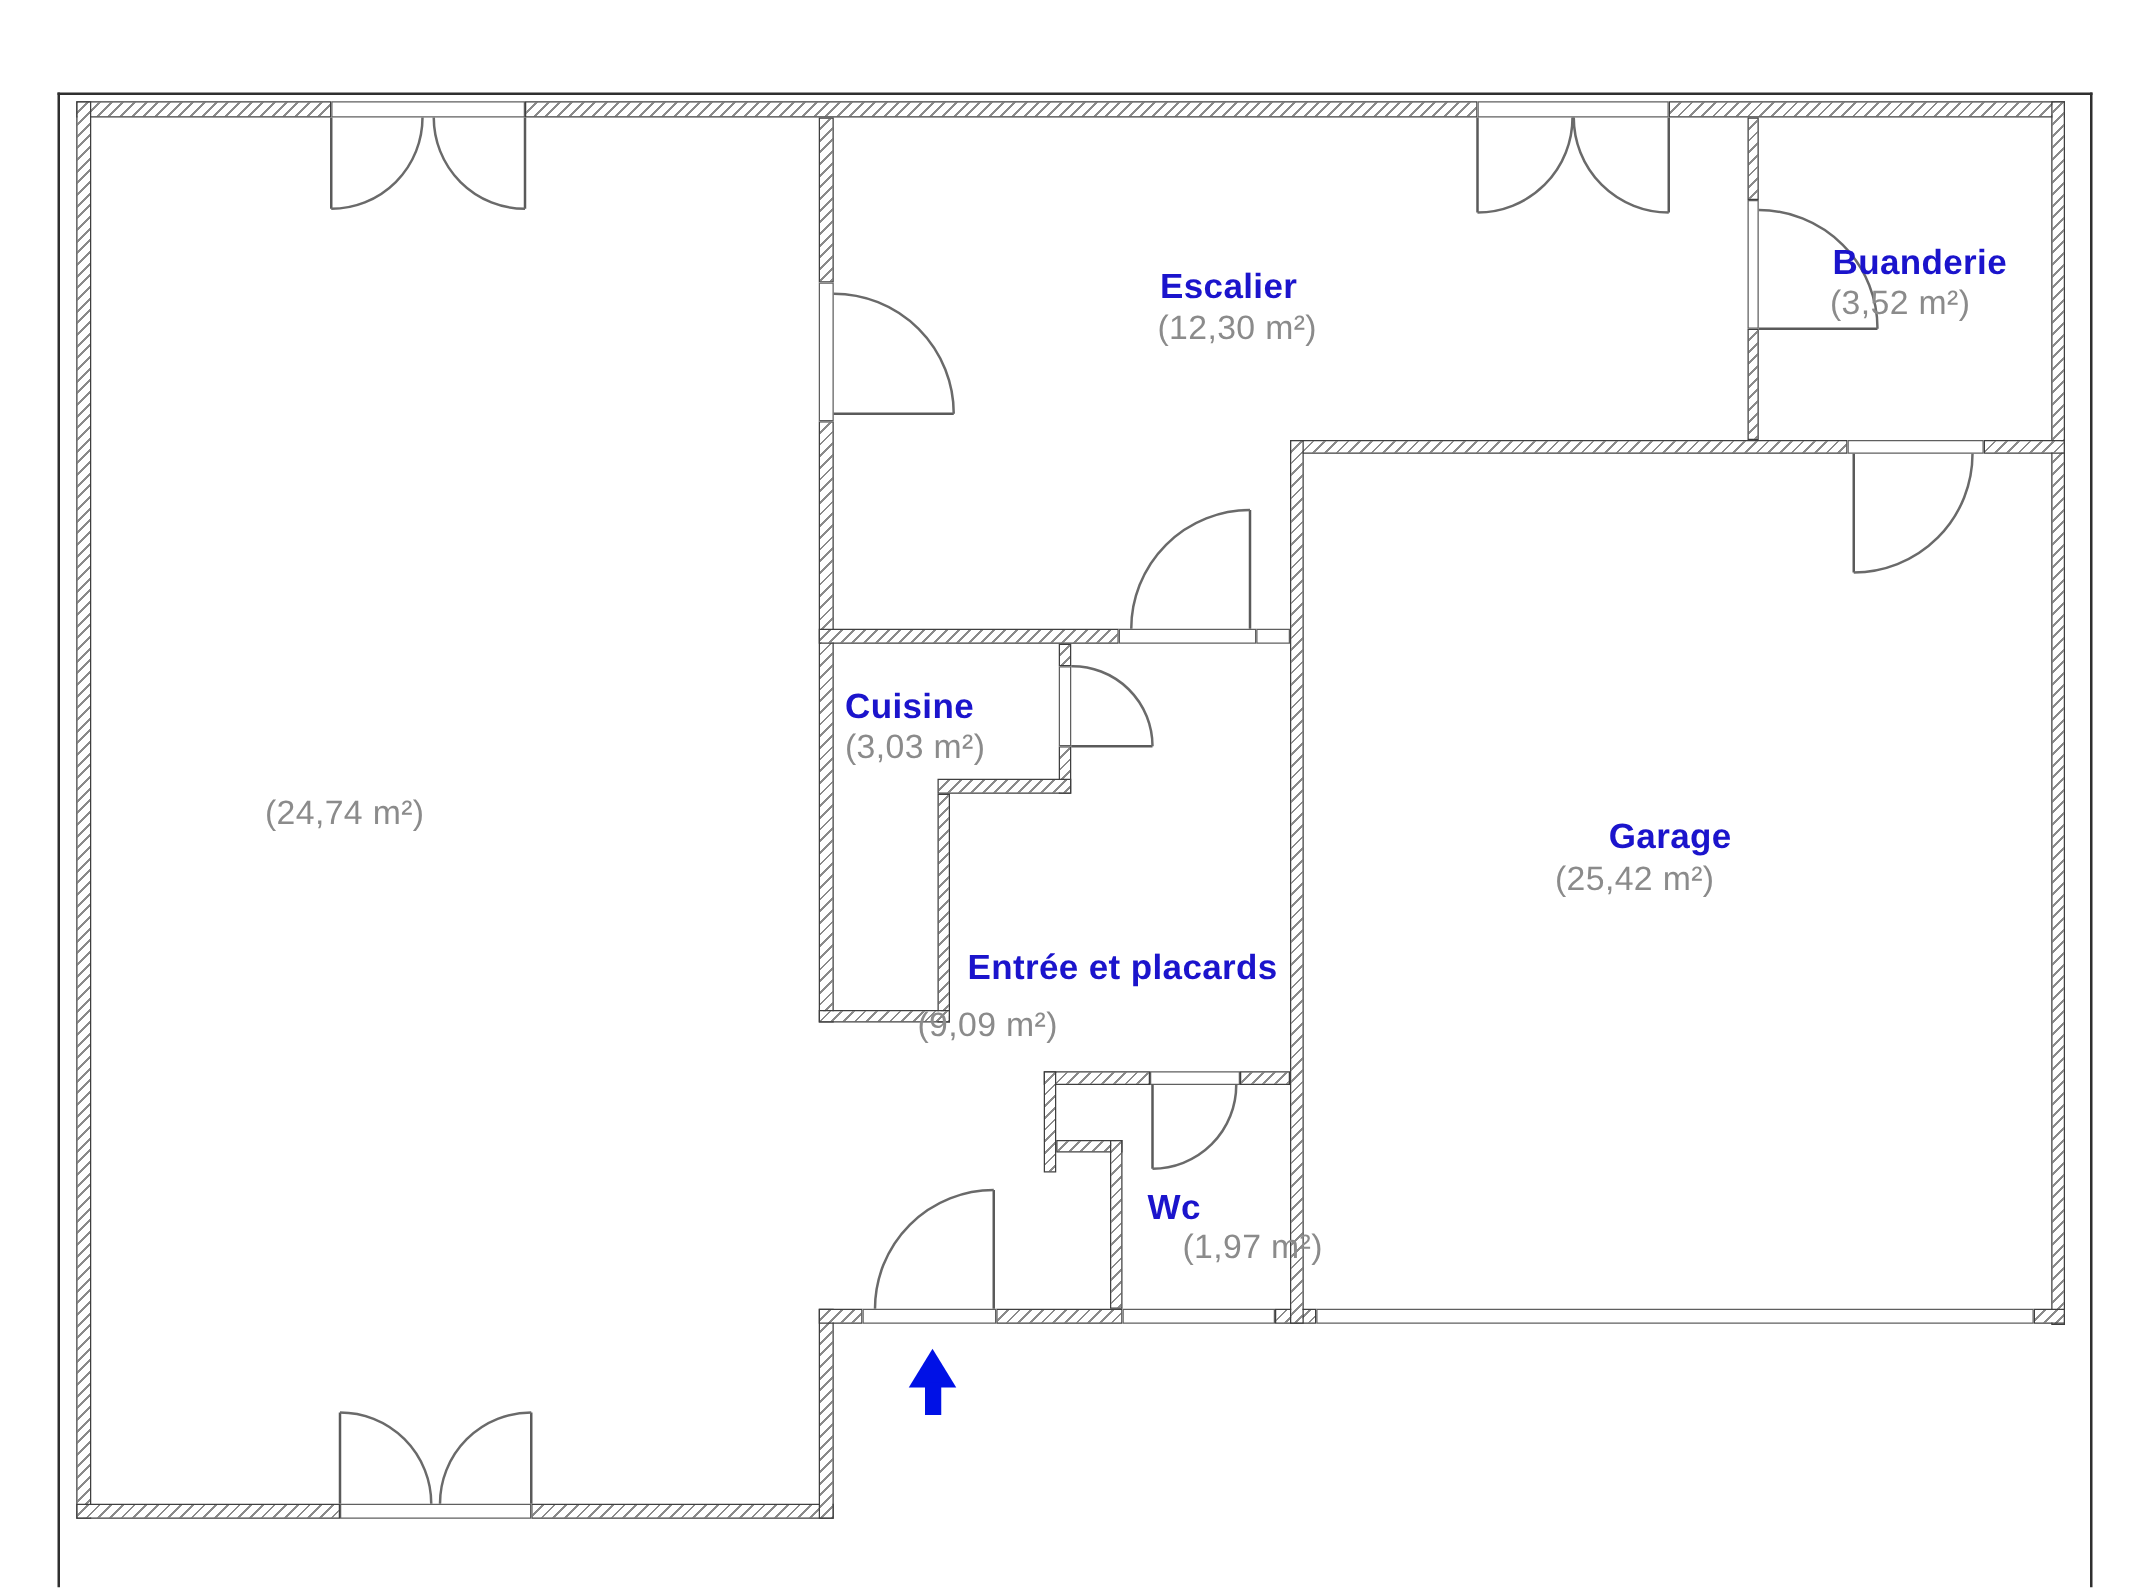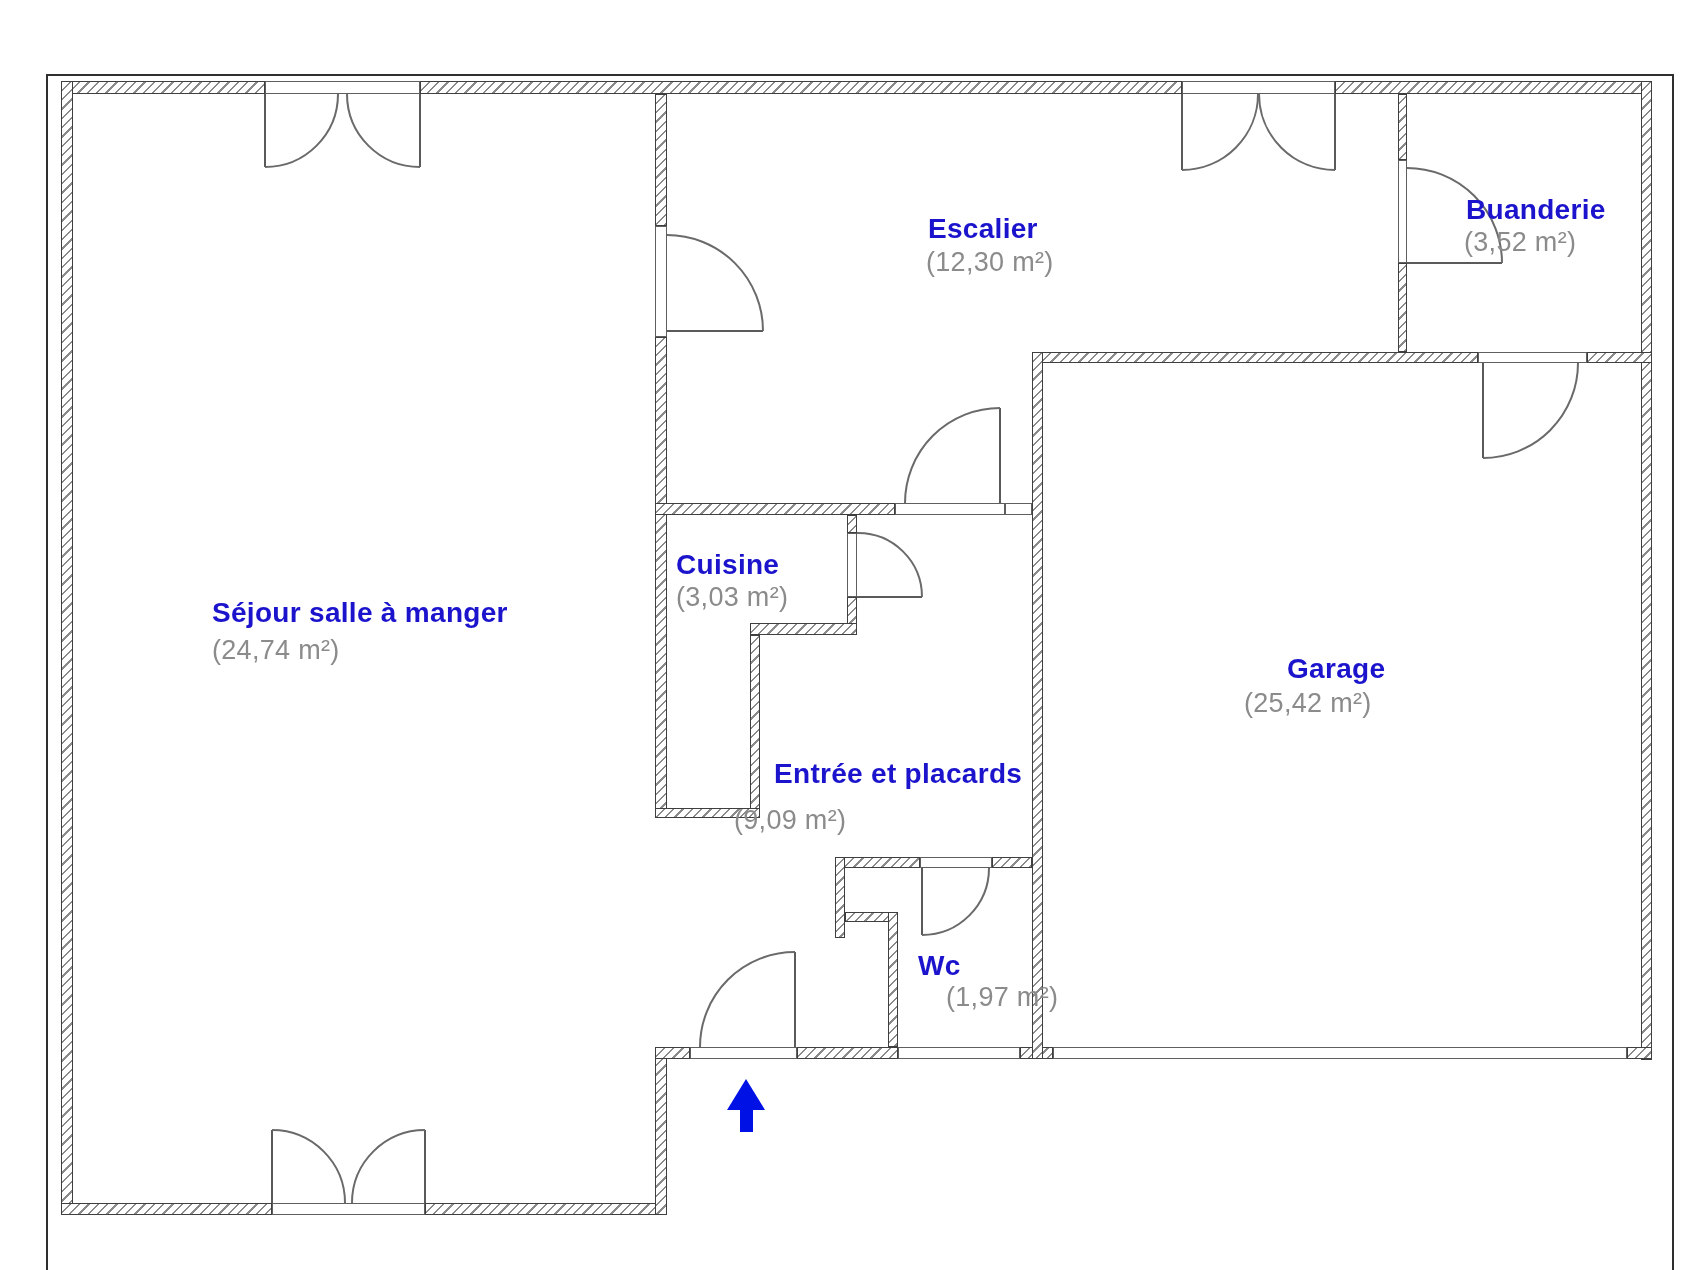--- a/index.html
+++ b/index.html
@@ -126,21 +126,20 @@
     <path class="leaf" d="M857,597 L922,597"></path>
     <path class="sym" d="M922,597 A64,64 0 0 0 857,533"></path>
 
     <path class="leaf" d="M922,868 L922,935"></path>
     <path class="sym" d="M922,935 A67,67 0 0 0 989,868"></path>
 
     <path class="leaf" d="M795,1047 L795,952"></path>
     <path class="sym" d="M795,952 A95,95 0 0 0 700,1047"></path>
   </svg>
 
-  <div class="rname" style="left:212px;top:598px">Séjour salle à manger</div>
   <div class="rarea" style="left:212px;top:636px">(24,74 m²)</div>
 
   <div class="rname" style="left:928px;top:214px">Escalier</div>
   <div class="rarea" style="left:926px;top:248px">(12,30 m²)</div>
 
   <div class="rname" style="left:1466px;top:195px">Buanderie</div>
   <div class="rarea" style="left:1464px;top:228px">(3,52 m²)</div>
 
   <div class="rname" style="left:676px;top:550px">Cuisine</div>
   <div class="rarea" style="left:676px;top:583px">(3,03 m²)</div>

